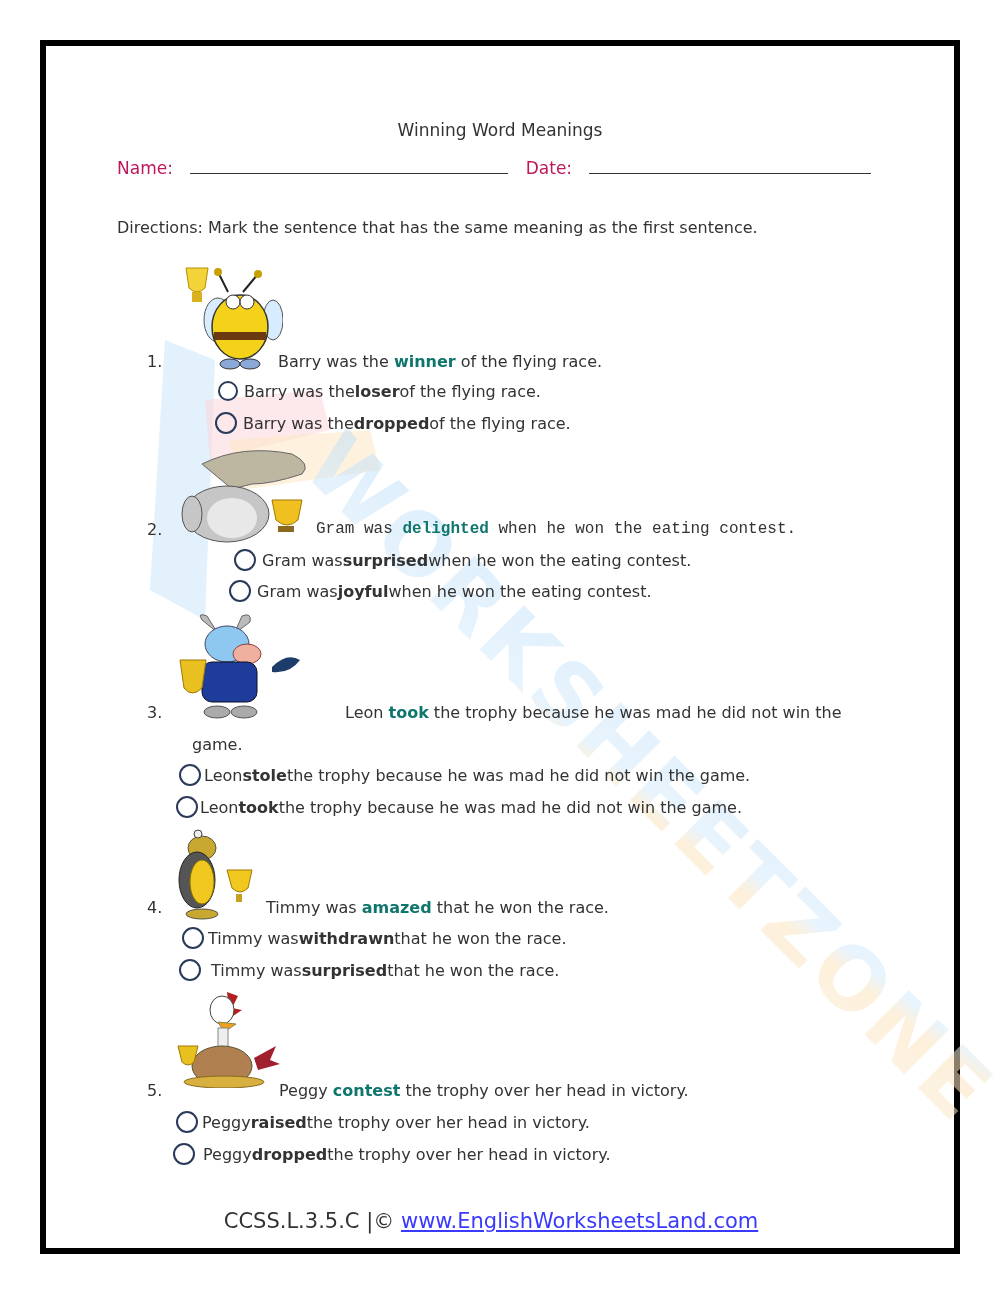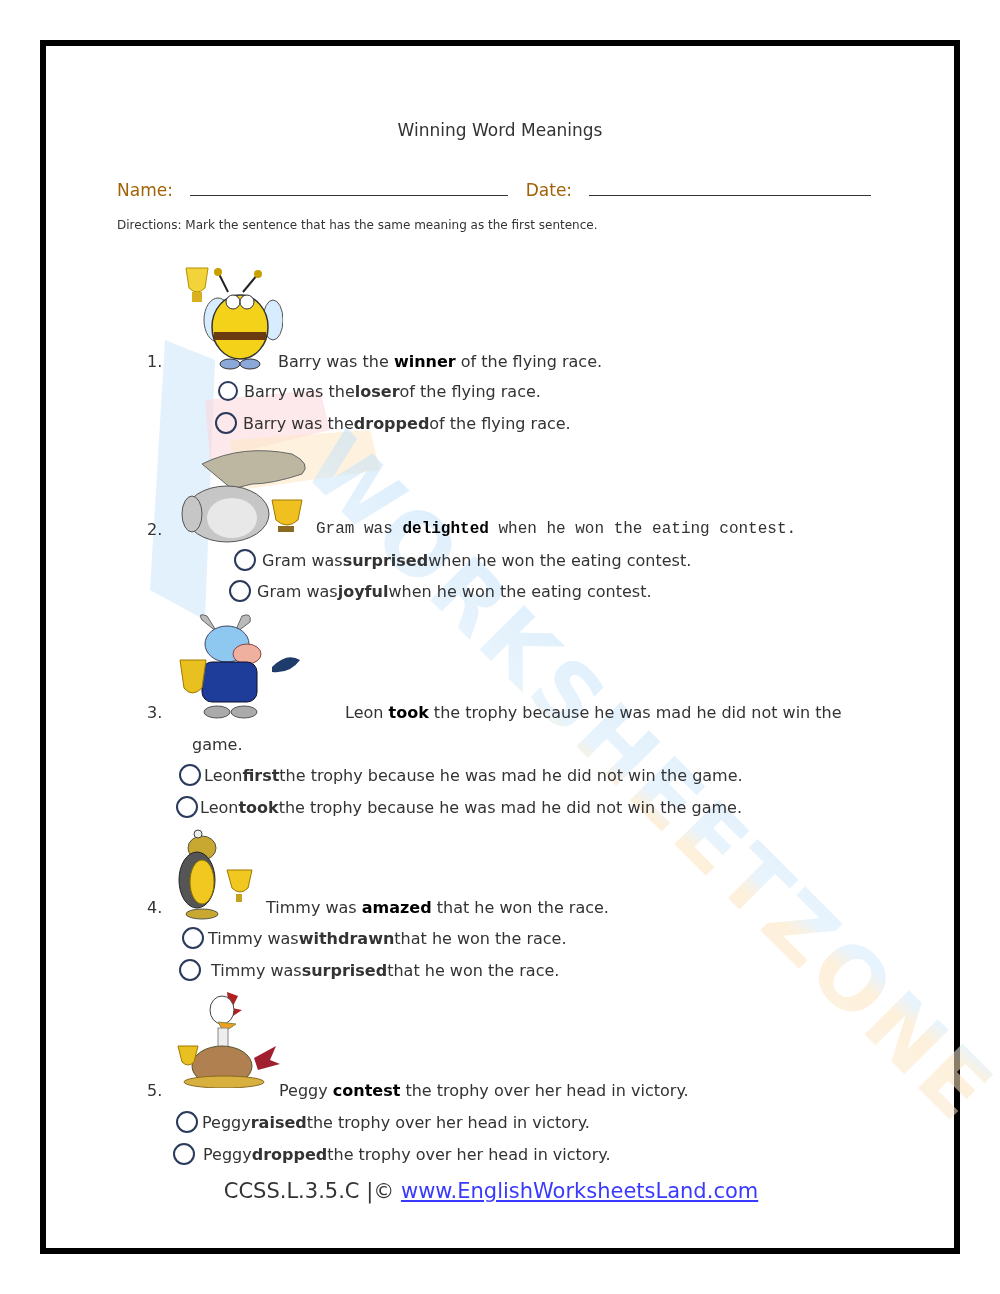--- a/index.html
+++ b/index.html
@@ -2,30 +2,30 @@
 <html><head>
 <meta charset="utf-8">
 <style>
   html, body { margin:0; padding:0; background:#ffffff; }
   body { width:1000px; height:1294px; position:relative; overflow:hidden;
          font-family:"DejaVu Sans", sans-serif; color:#2a2a2a; }
   .frame { position:absolute; left:40px; top:40px; width:908px; height:1202px;
            border:6px solid #000; background:#fff; }
   .watermark { position:absolute; left:0; top:0; width:1000px; height:1294px; pointer-events:none; }
   .title { position:absolute; top:120px; left:0; width:1000px; text-align:center; font-size:17px; color:#333; }
-  .name-row { position:absolute; top:180px; left:117px; font-size:17px; color:#a16207; white-space:nowrap; }
+  .name-row { position:absolute; top:158px; left:117px; font-size:17px; color:#be185d; white-space:nowrap; }
   .name-row .line { display:inline-block; border-bottom:1.5px solid #333; height:14px; vertical-align:baseline; }
-  .directions { position:absolute; top:218px; left:117px; font-size:12px; color:#333; white-space:nowrap; }
+  .directions { position:absolute; top:218px; left:117px; font-size:16px; color:#333; white-space:nowrap; }
   .q { position:absolute; font-size:16px; color:#333; white-space:nowrap; }
-  .q b { font-weight:bold; color:#000000; }
+  .q b { font-weight:bold; color:#0f766e; }
   .num { position:absolute; font-size:16px; color:#333; }
   .opt { position:absolute; font-size:16px; color:#333; white-space:nowrap; display:flex; align-items:center; }
   .circle { display:inline-block; width:16px; height:16px; border:2.5px solid #2a3a5a; border-radius:50%; margin-right:6px; box-sizing:border-box; }
   .pic { position:absolute; }
-  .footer { position:absolute; top:1179px; left:0; width:982px; text-align:center; font-family:"DejaVu Sans", sans-serif; font-size:21px; color:#333; }
+  .footer { position:absolute; top:1209px; left:0; width:982px; text-align:center; font-family:"DejaVu Sans", sans-serif; font-size:21px; color:#333; }
   .footer a { color:#3a3aff; text-decoration:underline; }
 </style>
 </head>
 <body>
 
 <div class="frame"></div>
 
 <svg class="watermark" viewBox="0 0 1000 1294">
   <defs>
     <linearGradient id="wmg" x1="0" y1="0" x2="1" y2="1">
@@ -122,21 +122,21 @@
   <ellipse cx="72" cy="100" rx="13" ry="6" fill="#aaa" stroke="#555"></ellipse>
 </svg>
 <div class="num" style="left:147px;top:703px;">3.</div>
 <div class="q" style="left:306px;top:703px;margin-left:39px;">
   <span>Leon </span><b>took</b><span> the trophy because he was mad he did not win the</span>
 </div>
 <div class="q" style="left:192px;top:735px;">game.</div>
 <div class="opt" style="left:179px;top:764px;">
   <span class="circle" style="width:22px;height:22px;margin-right:3px;"></span>
   <span>Leon </span>
-    <b>first</b>
+    <b>stole</b>
     <span> the trophy because he was mad he did not win the game.</span>
 </div>
 <div class="opt" style="left:176px;top:796px;">
   <span class="circle" style="width:22px;height:22px;margin-right:2px;"></span>
   <span>Leon </span>
     <b>took</b>
     <span>  the trophy because he was mad he did not win the game.</span>
 </div>
 
 <svg class="pic" style="left:172px;top:828px;" width="100" height="92" viewBox="0 0 100 92">

